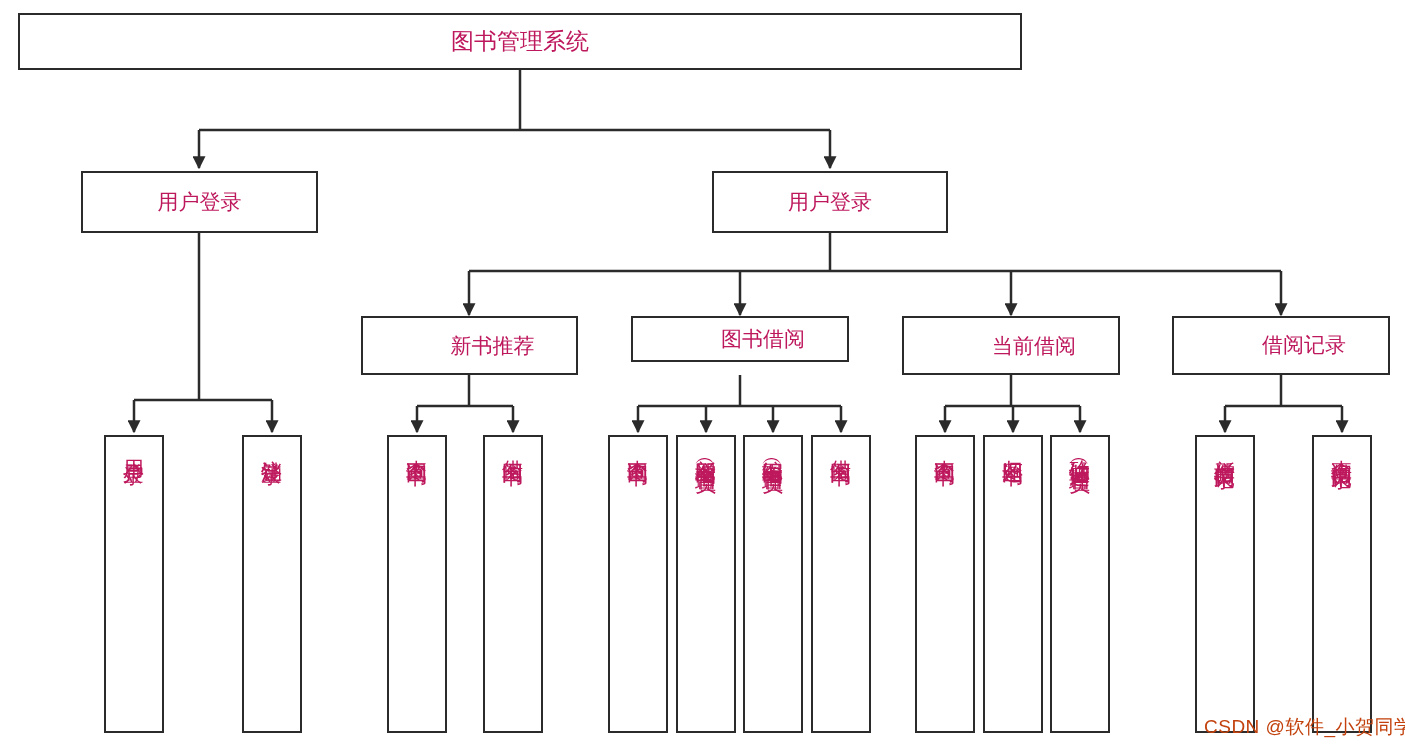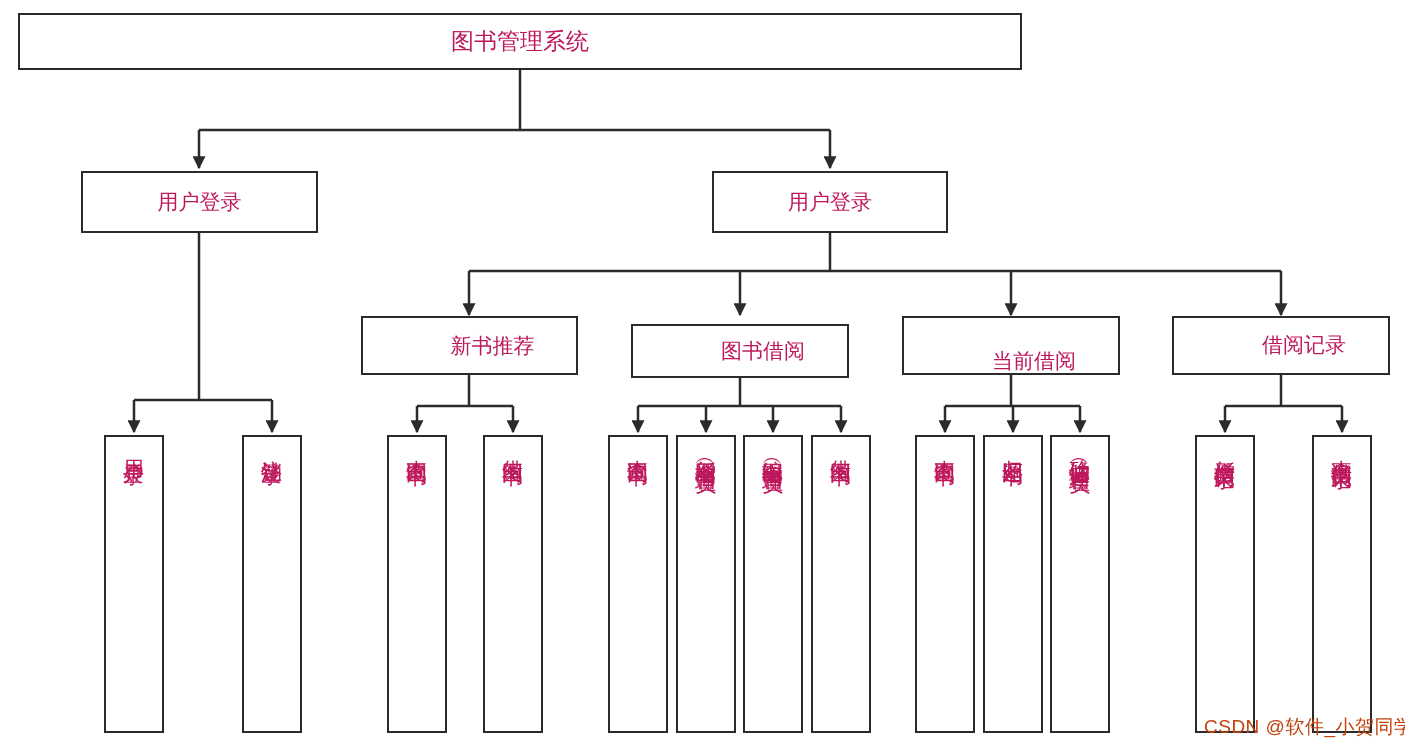--- a/index.html
+++ b/index.html
@@ -133,24 +133,24 @@
   <div class="node lvl1" style="left:81px; top:171px; width:237px; height:62px;">
     <span>用户登录</span>
   </div>
   <div class="node lvl1" style="left:712px; top:171px; width:236px; height:62px;">
     <span>用户登录</span>
   </div>
 
   <div class="node lvl2" style="left:361px; top:316px; width:217px; height:59px;">
     <span>新书推荐</span>
   </div>
-  <div class="node lvl2" style="left:631px; top:324px; width:218px; height:54px;text-align:right;">
+  <div class="node lvl2" style="left:631px; top:316px; width:218px; height:46px;text-align:right;">
     <span>图书借阅</span>
   </div>
-  <div class="node lvl2" style="left:902px; top:316px; width:218px; height:59px;align-items:flex-end;">
+  <div class="node lvl2" style="left:902px; top:316px; width:218px; height:59px;">
     <span>当前借阅</span>
   </div>
   <div class="node lvl2" style="left:1172px; top:316px; width:218px; height:59px;font-family:Liberation Serif, serif;">
     <span>借阅记录</span>
   </div>
 
   <div class="node leaf" style="left:104px; top:435px; width:60px; height:298px;">
     <span class="vtext">用户登录</span>
   </div>
   <div class="node leaf" style="left:242px; top:435px; width:60px; height:298px;">

